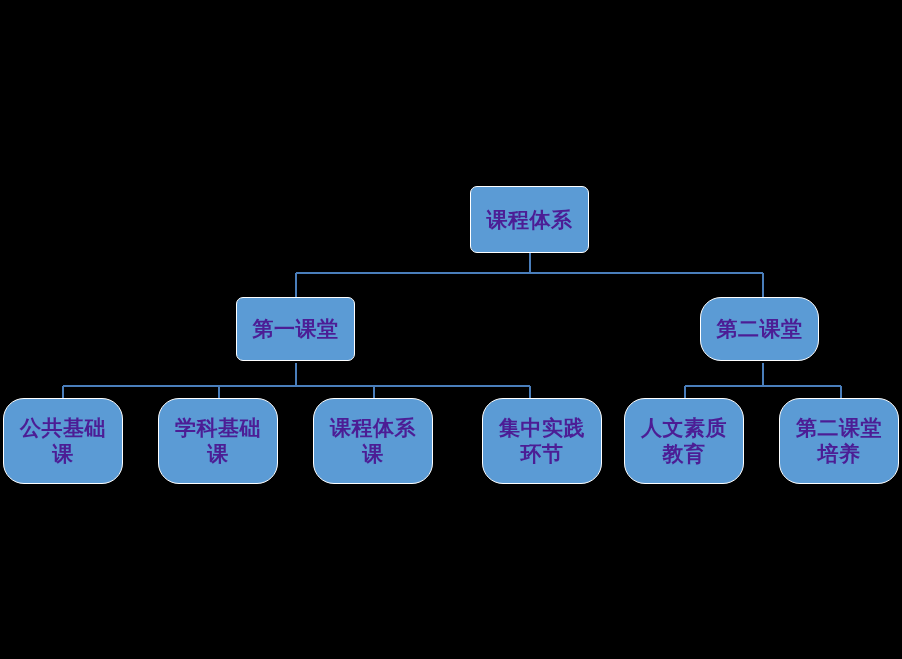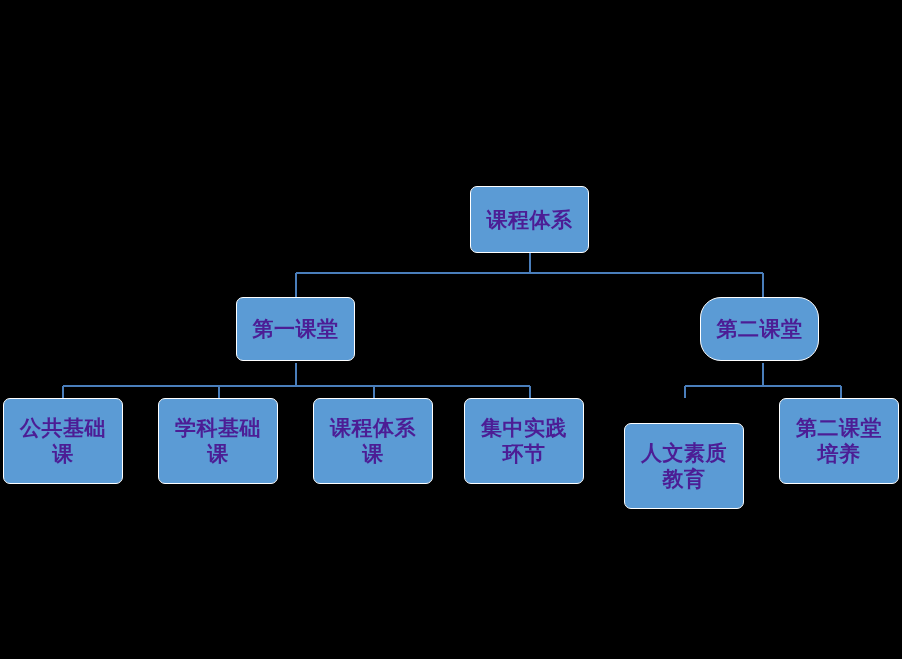--- a/index.html
+++ b/index.html
@@ -76,26 +76,27 @@
   }
   .node.l2-left  { left: 236px; }
   .node.l2-right { left: 700px; border-radius: 21px; }
 
   
   .node.level-leaf {
     top: 398px;
     width: 120px;
     height: 86px;
     font-size: 21px;
+    border-radius: 21px;
   }
   .node.leaf-0 { left: 3px; }
   .node.leaf-1 { left: 158px; justify-content: center; }
   .node.leaf-2 { left: 313px; }
-  .node.leaf-3 { left: 464px; }
-  .node.leaf-4 { left: 624px; margin-top: 25px; }
+  .node.leaf-3 { left: 482px; }
+  .node.leaf-4 { left: 624px; }
   .node.leaf-5 { left: 779px; }
 </style>
 </head>
 <body>
 
 <div id="diagram-canvas">
 
   <svg id="connector-layer" viewBox="0 0 902 659" width="902" height="659" xmlns="http://www.w3.org/2000/svg">
     <g fill="none" stroke="#4A7EBB" stroke-width="2" shape-rendering="crispEdges">
 

